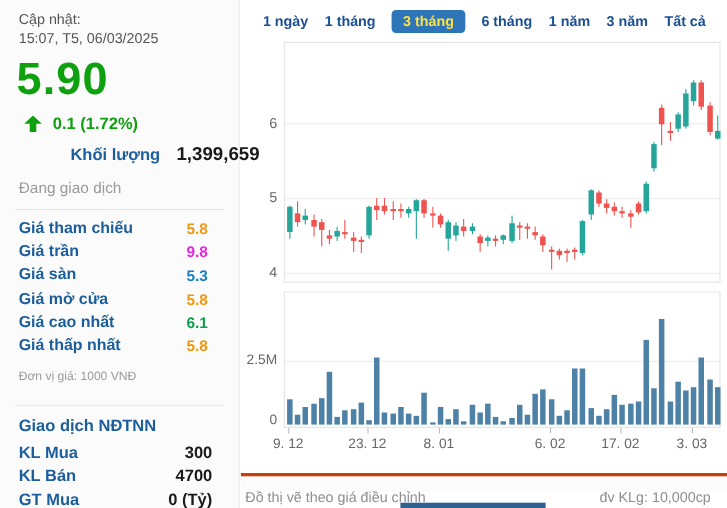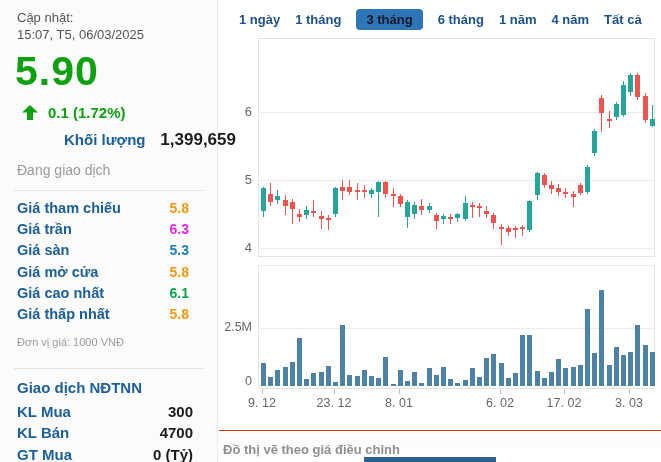--- a/index.html
+++ b/index.html
@@ -26,37 +26,37 @@
   .note { position:absolute; left:17px; top:336px; color:#9a9a9a; font-size:11px; }
   .ftitle { position:absolute; left:17px; top:379px; color:#1b5e9b; font-size:15px; font-weight:bold; }
   .ftable { position:absolute; left:17px; top:401px; width:176px; }
   .frow { height:21.3px; display:flex; justify-content:space-between; align-items:center; }
   .frow .flbl { color:#1b5e9b; font-size:15px; font-weight:bold; }
   .frow .fval { color:#1a1a1a; font-size:15px; font-weight:bold; }
 
   
   .tabs { position:absolute; left:239px; top:9px; display:flex; align-items:center; gap:15px; }
   .tab { color:#1b4f91; font-size:13px; font-weight:bold; padding:3px 0; cursor:pointer; white-space:nowrap; }
-  .tab.sel { background:#2e75b8; color:#0f172a; padding:3px 10px; border-radius:4px; }
+  .tab.sel { background:#2e75b8; color:#fde047; padding:3px 10px; border-radius:4px; }
 
   
   .pane { position:absolute; background:#fff; border:1px solid #e4e4e4; }
   #candlePane { left:258px; top:38px; width:397px; height:219px; }
   #volumePane { left:258px; top:265px; width:397px; height:124px; border-top:1px solid #e9e9e9; }
   .gridline { position:absolute; left:0; width:100%; height:1px; background:#ececec; }
   .wick { position:absolute; width:1px; }
   .candle-body { position:absolute; width:5px; }
   .vbar { position:absolute; width:5px; }
   .ylab { position:absolute; color:#666; font-size:13px; text-align:right; width:30px; }
   .vylab { position:absolute; color:#666; font-size:12.5px; text-align:right; width:38px; }
   .xtick { position:absolute; top:389px; width:1px; height:5px; background:#bbb; }
   .xlab { position:absolute; top:396px; color:#666; font-size:12.5px; white-space:nowrap; transform:translateX(-50%); }
 
   
-  .footer { position:absolute; left:219px; top:430px; width:442px; height:17px; background:#fcfcfd; border-top:1px solid #c2410c;font-weight:bold; }
+  .footer { position:absolute; left:219px; top:430px; width:442px; height:17px; background:#fcfcfd; border-top:3px solid #c2410c; }
   .footer .fleft { position:absolute; left:4px; top:11px; color:#8e8e8e; font-size:13px; }
   .footer .fright { position:absolute; left:326px; top:11px; color:#8e8e8e; font-size:13px; }
   .bottom-bar { position:absolute; left:364px; top:457px; width:132px; height:5px; background:#2e6090; }
 </style>
 </head>
 <body>
 
 <div class="app">
 
   <aside class="sidebar">
@@ -83,21 +83,21 @@
 
     <div class="sep" style="top:190px"></div>
 
     <div class="ptable" id="priceRows">
         <div class="prow">
           <span class="plbl">Giá tham chiếu</span>
           <span class="pval" style="color: rgb(240, 152, 15);">5.8</span>
         </div>
         <div class="prow">
           <span class="plbl">Giá trần</span>
-          <span class="pval" style="color: rgb(225, 40, 225);">6.3</span>
+          <span class="pval" style="color: rgb(225, 40, 225);">9.8</span>
         </div>
         <div class="prow">
           <span class="plbl">Giá sàn</span>
           <span class="pval" style="color: rgb(26, 126, 192);">5.3</span>
         </div>
         <div class="prow">
           <span class="plbl">Giá mở cửa</span>
           <span class="pval" style="color: rgb(240, 152, 15);">5.8</span>
         </div>
         <div class="prow">
@@ -130,21 +130,21 @@
         </div>
       </div>
   </aside>
 
   <nav class="tabs" id="tabsNav">
       <span class="tab">1 ngày</span>
       <span class="tab">1 tháng</span>
       <span class="tab sel">3 tháng</span>
       <span class="tab">6 tháng</span>
       <span class="tab">1 năm</span>
-      <span class="tab">4 năm</span>
+      <span class="tab">3 năm</span>
       <span class="tab">Tất cả</span>
     </nav>
 
   <div class="ylab" style="left:222px; top:104px">6</div>
   <div class="ylab" style="left:222px; top:172px">5</div>
   <div class="ylab" style="left:222px; top:240px">4</div>
   <div class="vylab" style="left:214px; top:320px">2.5M</div>
   <div class="vylab" style="left:214px; top:374px">0</div>
 
   <div class="pane" id="candlePane">
@@ -330,15 +330,16 @@
       <div class="xtick" style="left: 500px;"></div>
       <div class="xlab" style="left: 500px;">6. 02</div>
       <div class="xtick" style="left: 564px;"></div>
       <div class="xlab" style="left: 564px;">17. 02</div>
       <div class="xtick" style="left: 629px;"></div>
       <div class="xlab" style="left: 629px;">3. 03</div>
     </div>
 
   <div class="footer">
     <div class="fleft">Đồ thị vẽ theo giá điều chỉnh</div>
+    <div class="fright">đv KLg: 10,000cp</div>
   </div>
   <div class="bottom-bar"></div>
 </div>
 
 </body></html>

